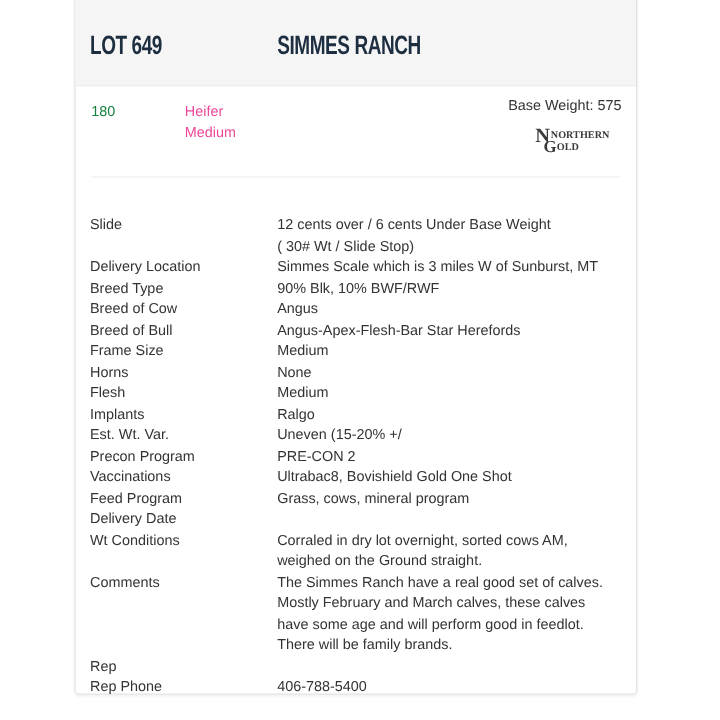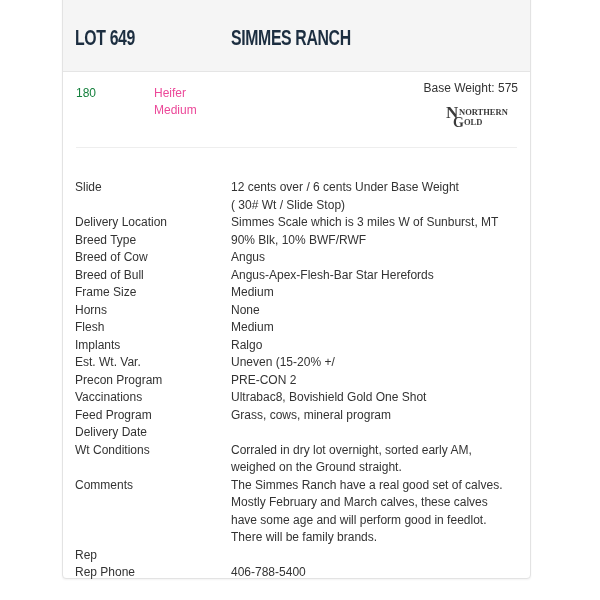--- a/index.html
+++ b/index.html
@@ -191,21 +191,21 @@
     </div>
   <div class="row">
       <div class="label">Feed Program</div>
       <div class="value">Grass, cows, mineral program</div>
     </div>
   <div class="row">
       <div class="label">Delivery Date</div>
     </div>
   <div class="row">
       <div class="label">Wt Conditions</div>
-      <div class="value">Corraled in dry lot overnight, sorted early AM,
+      <div class="value">Corraled in dry lot overnight, sorted cows AM,
 weighed on the Ground straight.</div>
     </div>
   <div class="row">
       <div class="label">Comments</div>
       <div class="value">The Simmes Ranch have a real good set of calves.
 Mostly February and March calves, these calves
 have some age and will perform good in feedlot.
 There will be family brands.</div>
     </div>
   <div class="row">

